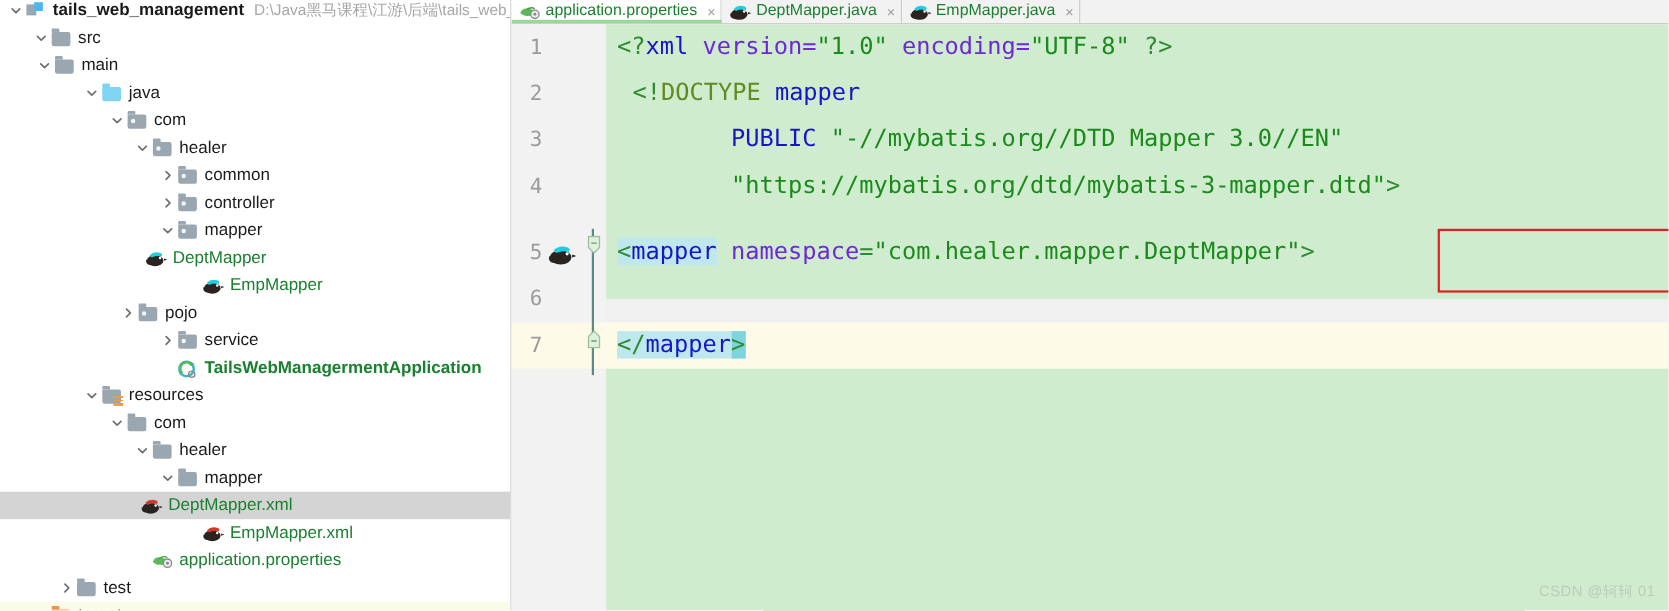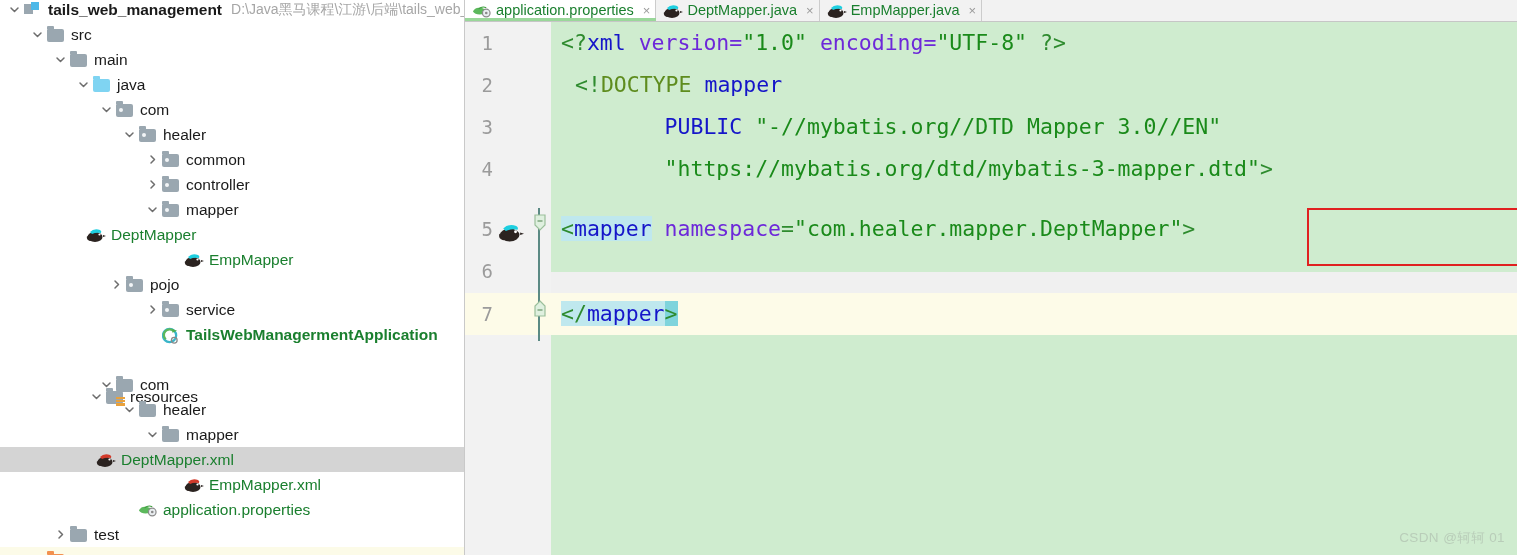--- a/index.html
+++ b/index.html
@@ -295,21 +295,21 @@
           <span class="twisty">
             <svg width="11" height="11" viewBox="0 0 11 11">
               <path d="M2 4 L5.5 7.5 L9 4" fill="none" stroke="#6e6e6e" stroke-width="1.5" stroke-linecap="round" stroke-linejoin="round"></path>
             </svg>
           </span>
           <span class="ico">
             <span class="f-folder"></span>
           </span>
           <span class="lbl dark">src</span>
         </div>
-        <div class="tree-row" style="position: absolute; left: 0px; right: 0px; top: 47px; padding-left: 52px;">
+        <div class="tree-row" style="position: absolute; left: 0px; right: 0px; top: 47px; padding-left: 32px;">
           <span class="twisty">
             <svg width="11" height="11" viewBox="0 0 11 11">
               <path d="M2 4 L5.5 7.5 L9 4" fill="none" stroke="#6e6e6e" stroke-width="1.5" stroke-linecap="round" stroke-linejoin="round"></path>
             </svg>
           </span>
           <span class="ico">
             <span class="f-folder"></span>
           </span>
           <span class="lbl dark">main</span>
         </div>
@@ -372,21 +372,21 @@
           <span class="twisty">
             <svg width="11" height="11" viewBox="0 0 11 11">
               <path d="M2 4 L5.5 7.5 L9 4" fill="none" stroke="#6e6e6e" stroke-width="1.5" stroke-linecap="round" stroke-linejoin="round"></path>
             </svg>
           </span>
           <span class="ico">
             <span class="f-folder pkg"></span>
           </span>
           <span class="lbl dark">mapper</span>
         </div>
-        <div class="tree-row" style="position: absolute; left: 0px; right: 0px; top: 222px; padding-left: 69px;">
+        <div class="tree-row" style="position: absolute; left: 0px; right: 0px; top: 222px; padding-left: 115px;">
           <span class="tw-spacer"></span>
           <span class="ico">
             <span class="i-bird"><svg width="20" height="16" viewBox="0 0 20 16">
                 <ellipse cx="9" cy="10" rx="7.5" ry="5" fill="#2b2320"></ellipse>
                 <path d="M1 9 Q0 13 4 14 L8 13 Z" fill="#2b2320"></path>
                 <path d="M4 5 Q8 1 14 3 Q16 4 15 6 Q10 5 6 7 Z" fill="#1ecfe0"></path>
                 <circle cx="13.5" cy="7.5" r="1.1" fill="#ffffff"></circle>
                 <path d="M17 8 L20 9 L17 10 Z" fill="#2b2320"></path>
               </svg></span>
           </span>
@@ -432,21 +432,21 @@
           <span class="ico">
             <span class="i-spring"><svg width="17" height="17" viewBox="0 0 18 18">
                 <circle cx="8" cy="9" r="7" fill="none" stroke="#3ab5c9" stroke-width="2.4"></circle>
                 <path d="M4 13 A6 6 0 0 1 12 4" fill="none" stroke="#5cb85c" stroke-width="2.4"></path>
                 <path d="M11 2 L16 4 L11 6 Z" fill="#4caf50"></path>
                 <circle cx="13" cy="14" r="3" fill="none" stroke="#8a8a8a" stroke-width="1.4"></circle>
               </svg></span>
           </span>
           <span class="lbl green">TailsWebManagermentApplication</span>
         </div>
-        <div class="tree-row" style="position: absolute; left: 13px; right: 0px; top: 347px; padding-left: 75px; margin-top: 37px;">
+        <div class="tree-row" style="position: absolute; left: 0px; right: 0px; top: 347px; padding-left: 75px;">
           <span class="twisty">
             <svg width="11" height="11" viewBox="0 0 11 11">
               <path d="M2 4 L5.5 7.5 L9 4" fill="none" stroke="#6e6e6e" stroke-width="1.5" stroke-linecap="round" stroke-linejoin="round"></path>
             </svg>
           </span>
           <span class="ico">
             <span class="f-folder f-res"></span>
           </span>
           <span class="lbl dark">resources</span>
         </div>
@@ -476,21 +476,21 @@
           <span class="twisty">
             <svg width="11" height="11" viewBox="0 0 11 11">
               <path d="M2 4 L5.5 7.5 L9 4" fill="none" stroke="#6e6e6e" stroke-width="1.5" stroke-linecap="round" stroke-linejoin="round"></path>
             </svg>
           </span>
           <span class="ico">
             <span class="f-folder"></span>
           </span>
           <span class="lbl dark">mapper</span>
         </div>
-        <div class="tree-row selected" style="position: absolute; left: 0px; right: 0px; top: 447px; padding-left: 79px;">
+        <div class="tree-row selected" style="position: absolute; left: 0px; right: 0px; top: 447px; padding-left: 111px;">
           <span class="tw-spacer"></span>
           <span class="ico">
             <span class="i-bird"><svg width="20" height="16" viewBox="0 0 20 16">
                 <ellipse cx="9" cy="10" rx="7.5" ry="5" fill="#2b2320"></ellipse>
                 <path d="M1 9 Q0 13 4 14 L8 13 Z" fill="#2b2320"></path>
                 <path d="M4 5 Q8 1 14 3 Q16 4 15 6 Q10 5 6 7 Z" fill="#d23a2a"></path>
                 <circle cx="13.5" cy="7.5" r="1.1" fill="#ffffff"></circle>
                 <path d="M17 8 L20 9 L17 10 Z" fill="#2b2320"></path>
               </svg></span>
           </span>

